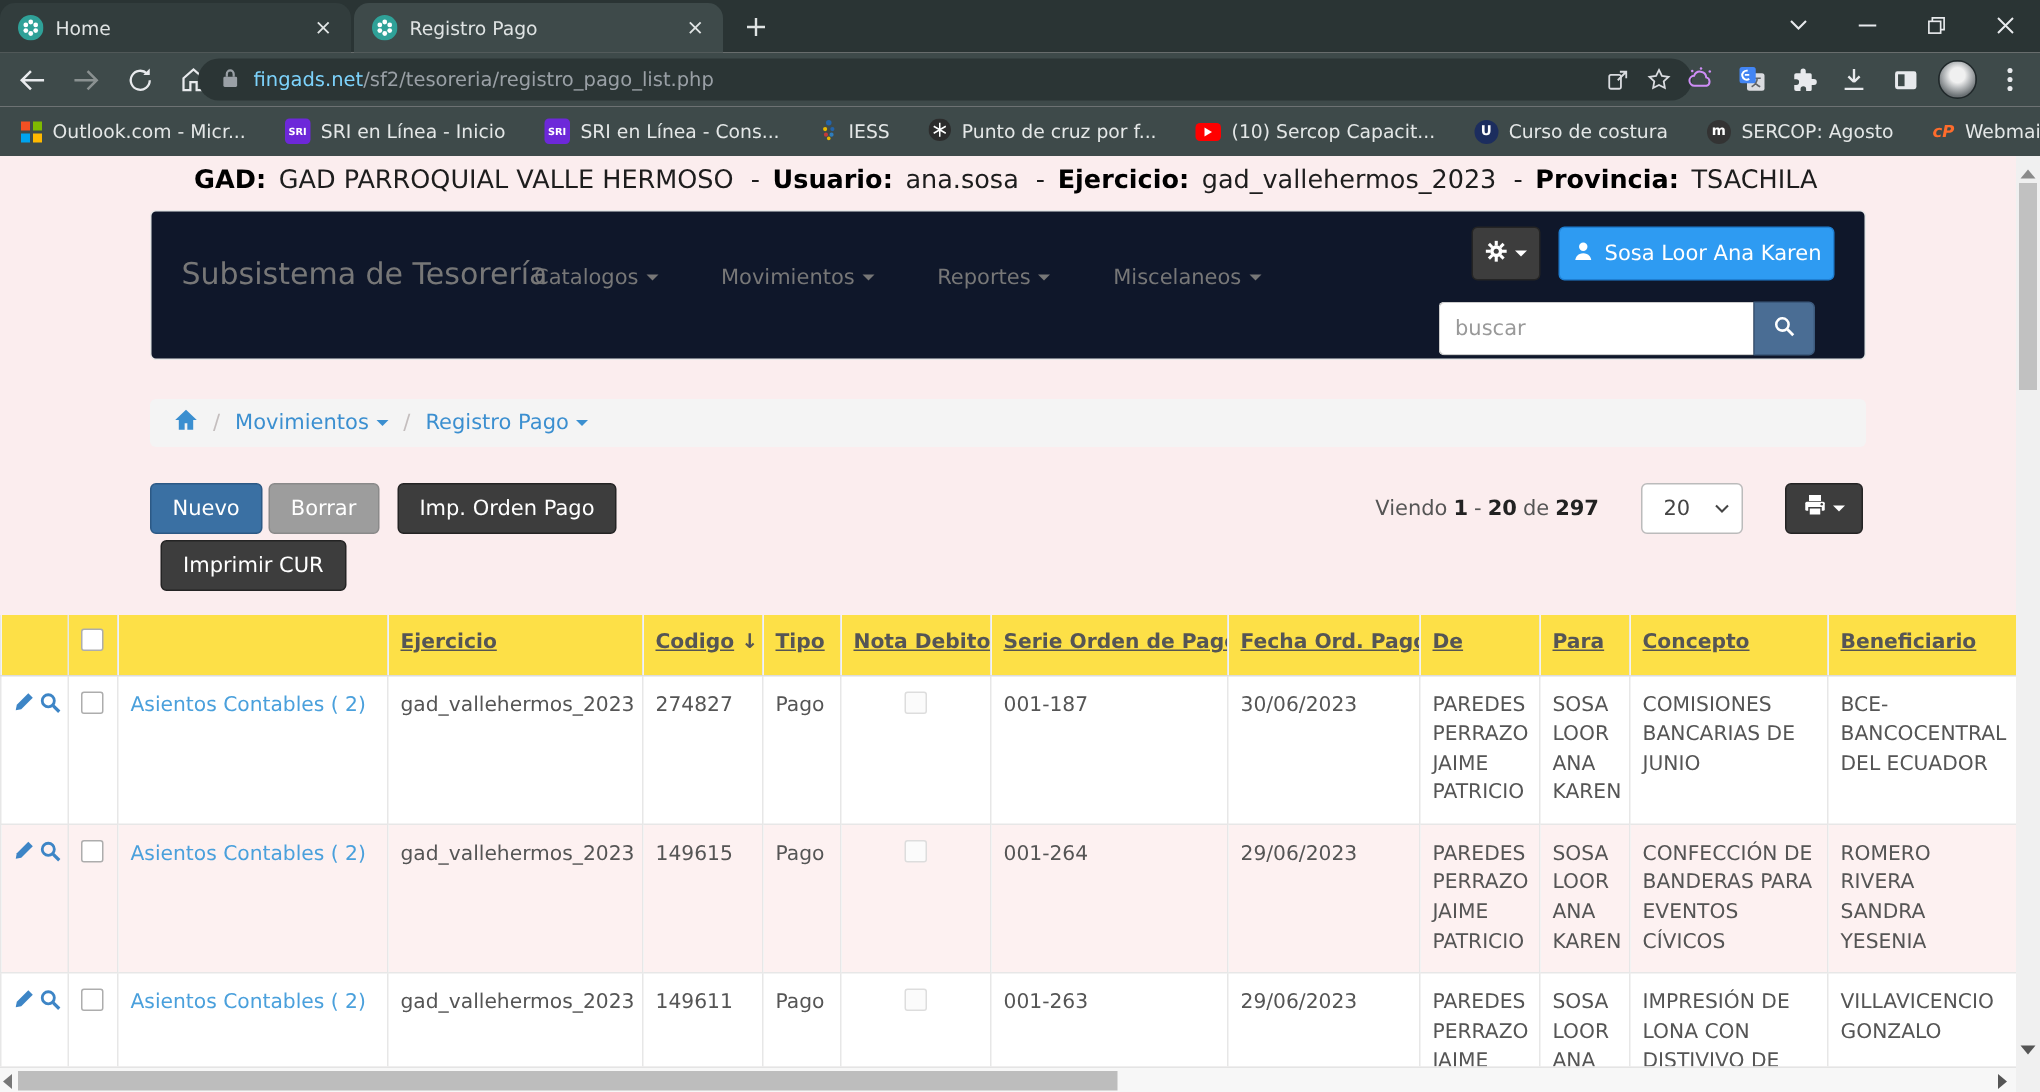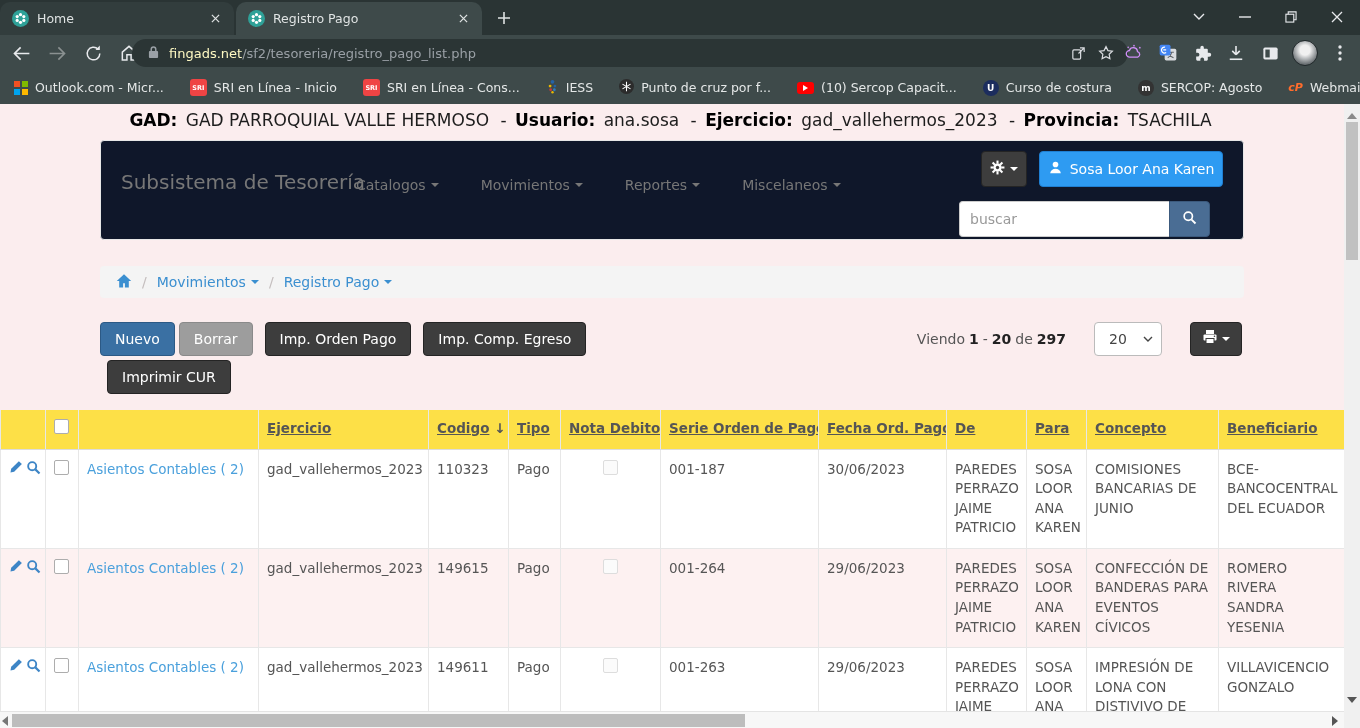--- a/index.html
+++ b/index.html
@@ -15,32 +15,32 @@
   .tab .closex { width:18px; height:18px; display:flex; align-items:center; justify-content:center; border-radius:50%; }
   .favicon { width:17px; height:17px; flex:0 0 auto; }
   .newtab { width:28px; height:28px; margin:0 0 3px 8px; display:flex; align-items:center; justify-content:center; }
   .wincontrols { position:absolute; right:0; top:0; height:33px; display:flex; }
   .winbtn { width:46px; height:33px; display:flex; align-items:center; justify-content:center; }
 
   .toolbar { position:absolute; left:0; top:35px; width:1360px; height:36px; background:#3e4a4a; display:flex; align-items:center; }
   .navico { width:30px; height:30px; display:flex; align-items:center; justify-content:center; margin-left:6px; border-radius:50%; }
   .omnibox { position:absolute; left:132px; top:4px; width:996px; height:28px; background:#2b3535; border-radius:14px; display:flex; align-items:center; padding:0 8px 0 16px; }
   .urltext { font-size:13px; margin-left:10px; white-space:nowrap; overflow:hidden; flex:1; }
-  .urltext .host { color:#fef9c3; }
+  .urltext .host { color:#7dd3fc; }
   .urltext .path { color:#9aa0a6; }
   .pillico { width:28px; height:28px; display:flex; align-items:center; justify-content:center; }
   .extrow { position:absolute; right:8px; top:3px; height:30px; display:flex; align-items:center; gap:10px; }
   .extico { width:24px; height:24px; display:flex; align-items:center; justify-content:center; }
   .avatar { width:26px; height:26px; border-radius:50%; background:radial-gradient(circle at 50% 38%, #f0f0f0 0 26%, #b9bcbe 45%, #6d7376 72%, #4b5053 100%); border:1px solid #20282a; }
 
   .bookmarksbar { position:absolute; left:0; top:71px; width:1360px; height:33px; background:#3e4a4a; display:flex; align-items:center; padding:0 14px; gap:26px; }
   .bm { display:flex; align-items:center; gap:7px; font-size:12.5px; color:#e4e7e7; white-space:nowrap; }
   .bm-ms { width:14px; height:14px; display:grid; grid-template-columns:6px 6px; grid-template-rows:6px 6px; gap:2px; }
   .bm-ms i { display:block; }
-  .bm-sri { width:17px; height:17px; background:#ef4444; border-radius:3px; color:#fff; font-size:6.5px; font-weight:bold; display:flex; align-items:center; justify-content:center; }
+  .bm-sri { width:17px; height:17px; background:#6d28d9; border-radius:3px; color:#fff; font-size:6.5px; font-weight:bold; display:flex; align-items:center; justify-content:center; }
   .bm-yt { width:17px; height:12px; background:#f00; border-radius:3px; display:flex; align-items:center; justify-content:center; }
   .bm-yt i { width:0; height:0; border-style:solid; border-width:3px 0 3px 5px; border-color:transparent transparent transparent #fff; }
   .bm-round { width:16px; height:16px; border-radius:50%; color:#fff; font-size:9px; font-weight:bold; display:flex; align-items:center; justify-content:center; }
   .bm-cp { color:#ff6c2c; font-weight:bold; font-style:italic; font-size:11px; }
 
   
   .page { position:absolute; left:0; top:104px; width:1360px; height:624px; background:#fbedee; }
   .contextbar { position:absolute; left:0; top:6px; width:1344px; text-align:center; font-size:17px; color:#1d1d1d; }
   .contextbar b { color:#000; }
   .contextbar span { margin:0 3px; }
@@ -409,21 +409,20 @@
       <span class="bc-link">
           <span>Registro Pago</span>
           <span class="caret blue"></span>
         </span>
     </div>
 
     <div class="actions1">
       <span class="btn btn-primary">Nuevo</span>
       <span class="btn btn-gray" style="margin-left:4px">Borrar</span>
       <span class="btn btn-dark" style="margin-left:12px">Imp. Orden Pago</span>
-      <span class="btn btn-dark" style="margin-left:12px">Imp. Comp. Egreso</span>
     </div>
     <div class="actions2">
       <span class="btn btn-dark">Imprimir CUR</span>
     </div>
 
     <div class="paging">
       <span class="viendo">
         <span>Viendo</span>
         <b>1</b>
         <span>-</span>
@@ -490,21 +489,21 @@
                     </svg></span>
             <span><svg viewBox="0 0 16 16" width="15" height="15" fill="none">
                       <circle cx="6.6" cy="6.6" r="4.3" stroke="#3d85c6" stroke-width="2"></circle>
                       <path d="M10 10l4.4 4.4" stroke="#3d85c6" stroke-width="2.3"></path>
                     </svg></span>
                 </span>
               </td>
           <td><span class="cb"></span></td>
           <td><span class="rowlink">Asientos Contables ( 2)</span></td>
           <td>gad_vallehermos_2023</td>
-          <td class="cell-codigo">110323</td>
+          <td class="cell-codigo">274827</td>
           <td>Pago</td>
           <td style="text-align:center"><span class="cb dis"></span></td>
           <td>001-187</td>
           <td>30/06/2023</td>
           <td>PAREDES PERRAZO JAIME PATRICIO</td>
           <td>SOSA LOOR ANA KAREN</td>
           <td>COMISIONES BANCARIAS DE JUNIO</td>
           <td>BCE-BANCOCENTRAL DEL ECUADOR</td>
         </tr>
 

